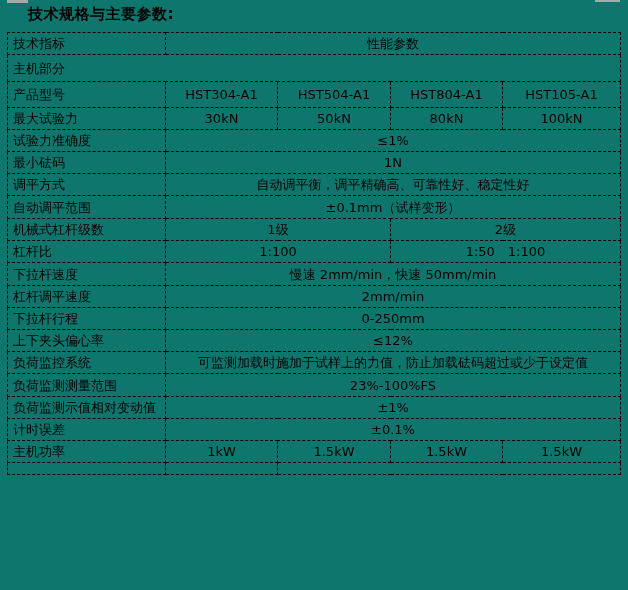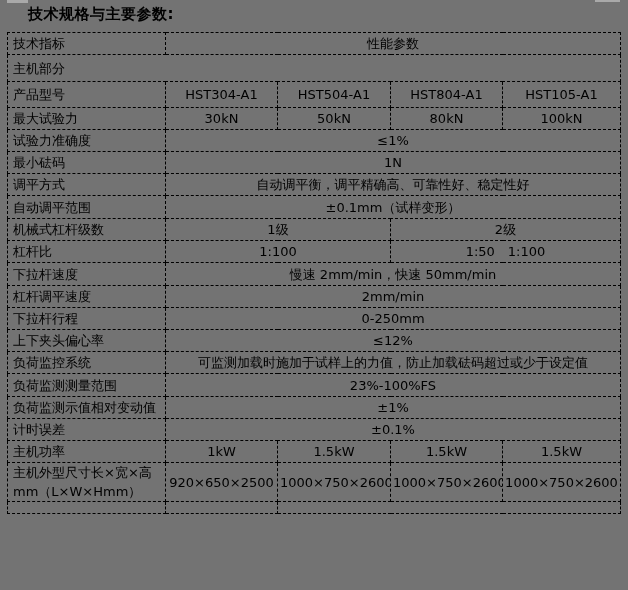--- a/index.html
+++ b/index.html
@@ -1,18 +1,18 @@
 <!DOCTYPE html>
 <html><head>
 <meta charset="utf-8">
 <style>
   * { margin:0; padding:0; box-sizing:border-box; }
   html,body { background:#fff; }
   body { width:628px; height:590px; font-family:"DejaVu Sans","Liberation Sans",sans-serif; color:#000; }
-  .page { position:relative; width:628px; height:590px; background:#737373; overflow:hidden; }
+  .page { position:relative; width:628px; height:590px; background:#0f766e; overflow:hidden; }
   .frag { position:absolute; background:#a9a9a9; }
   .frag-l { left:7px; top:0; width:21px; height:3px; }
   .frag-r { left:595px; top:0; width:25px; height:2px; }
   .title { position:absolute; left:28px; top:5px; font-size:15px; font-weight:bold; letter-spacing:0.5px; }
   table.spec { position:absolute; left:7px; top:32px; width:613px; border-collapse:collapse; table-layout:fixed; }
   col.c0 { width:158px; } col.c1 { width:112px; } col.c2 { width:113px; } col.c3 { width:112px; } col.c4 { width:118px; }
   table.spec td { border:1px dashed #000; font-size:13px; line-height:19px; vertical-align:middle; overflow:hidden; }
   td.lbl { text-align:left; padding:0 2px 0 5px; }
   td.val { text-align:center; padding:0 2px; }
   td.val-left { text-align:left; padding:0 5px 0 7px; }
@@ -144,27 +144,20 @@
 
 
     <tr class="h22">
       <td class="lbl">主机功率</td>
       <td class="val">1kW</td>
       <td class="val">1.5kW</td>
       <td class="val">1.5kW</td>
       <td class="val">1.5kW</td>
     </tr>
 
-    <tr class="h39">
-      <td class="lbl">主机外型尺寸长×宽×高mm（L×W×Hmm）</td>
-      <td class="val">920×650×2500</td>
-      <td class="val">1000×750×2600</td>
-      <td class="val">1000×750×2600</td>
-      <td class="val">1000×750×2600</td>
-    </tr>
 
     <tr class="h12">
       <td class="lbl"></td>
       <td class="val"></td>
       <td class="val" colspan="3"></td>
     </tr>
   </tbody>
     </table>
 </div>
 

